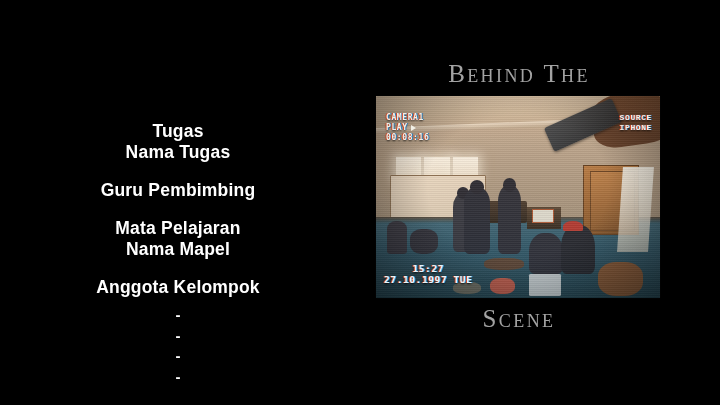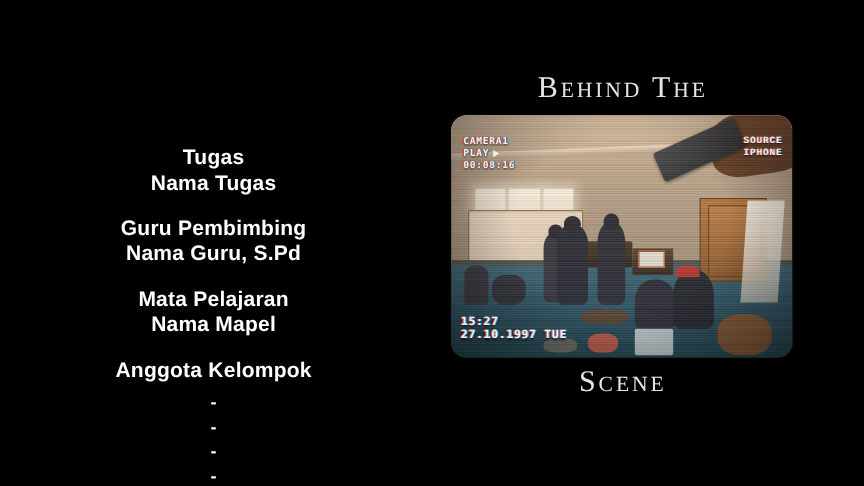--- a/index.html
+++ b/index.html
@@ -57,35 +57,35 @@
   
   .serif-title {
     position: absolute;
     left: 364px;
     width: 310px;
     text-align: center;
     font-family: "Liberation Serif", serif;
     font-variant: small-caps;
     font-size: 25px;
     letter-spacing: 2.4px;
-    color: #e5e5e5;
+    color: #a3a3a3;
     text-shadow: 0 1px 2px rgba(0,0,0,0.9);
     white-space: nowrap;
   }
   #title-top { top: 60px; }
   #title-bottom { top: 305px; }
 
   
   #video-frame {
     position: absolute;
     left: 376px;
     top: 96px;
     width: 284px;
     height: 202px;
-    border-radius: 13px;
+    border-radius: 1px;
     overflow: hidden;
     background: #2a2522;
     box-shadow: 0 0 1px rgba(255,255,255,0.10);
   }
   #video-scene {
     position: absolute;
     inset: 0;
   }
 
   
@@ -258,20 +258,21 @@
     white-space: nowrap;
   }
   #osd-topleft  { left: 10px; top: 17px; }
   #osd-topright { right: 8px; top: 17px; text-align: right; font-family: Liberation Mono, monospace; }
   #osd-bottomleft {
     left: 8px; bottom: 13px;
     font-size: 9.5px;
     line-height: 11px;
     color: #e9f3f6;
     text-shadow: -1px 0 #c94a2e, 1px 0 #3a9fe0, 0 1px 2px rgba(0,0,0,0.9);
+    text-align: center;
   }
   .play-tri {
     display: inline-block;
     width: 0; height: 0;
     border-left: 5px solid #f2f0e6;
     border-top: 3.4px solid transparent;
     border-bottom: 3.4px solid transparent;
     vertical-align: -1px;
     margin-left: 3px;
   }
@@ -283,21 +284,20 @@
 
   <div id="credits">
 
     <div class="credit-group">
       <div class="credit-line credit-heading">Tugas</div>
       <div class="credit-line credit-value">Nama Tugas</div>
     </div>
 
     <div class="credit-group">
       <div class="credit-line credit-heading">Guru Pembimbing</div>
-      <div class="credit-line credit-value">Nama Guru, S.Pd</div>
     </div>
 
     <div class="credit-group">
       <div class="credit-line credit-heading">Mata Pelajaran</div>
       <div class="credit-line credit-value">Nama Mapel</div>
     </div>
 
     <div class="credit-group" id="members-group">
       <div class="credit-line credit-heading">Anggota Kelompok</div>
       <ul id="member-list">

